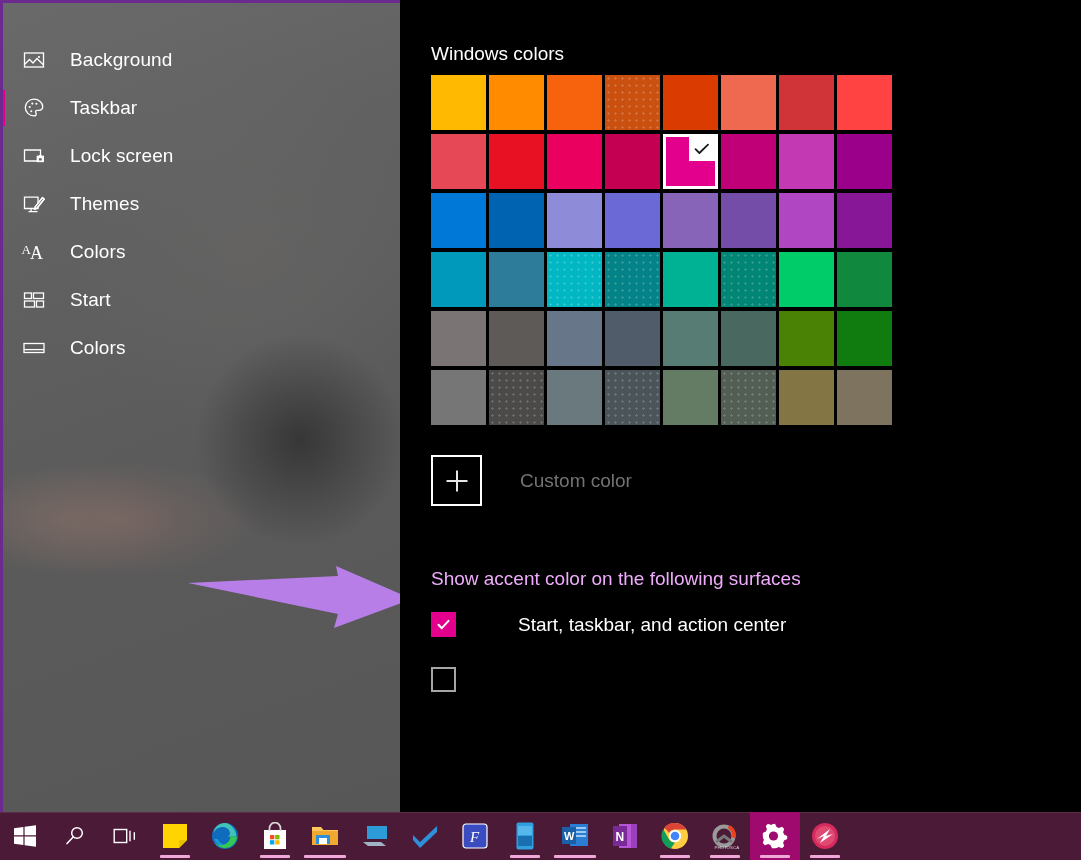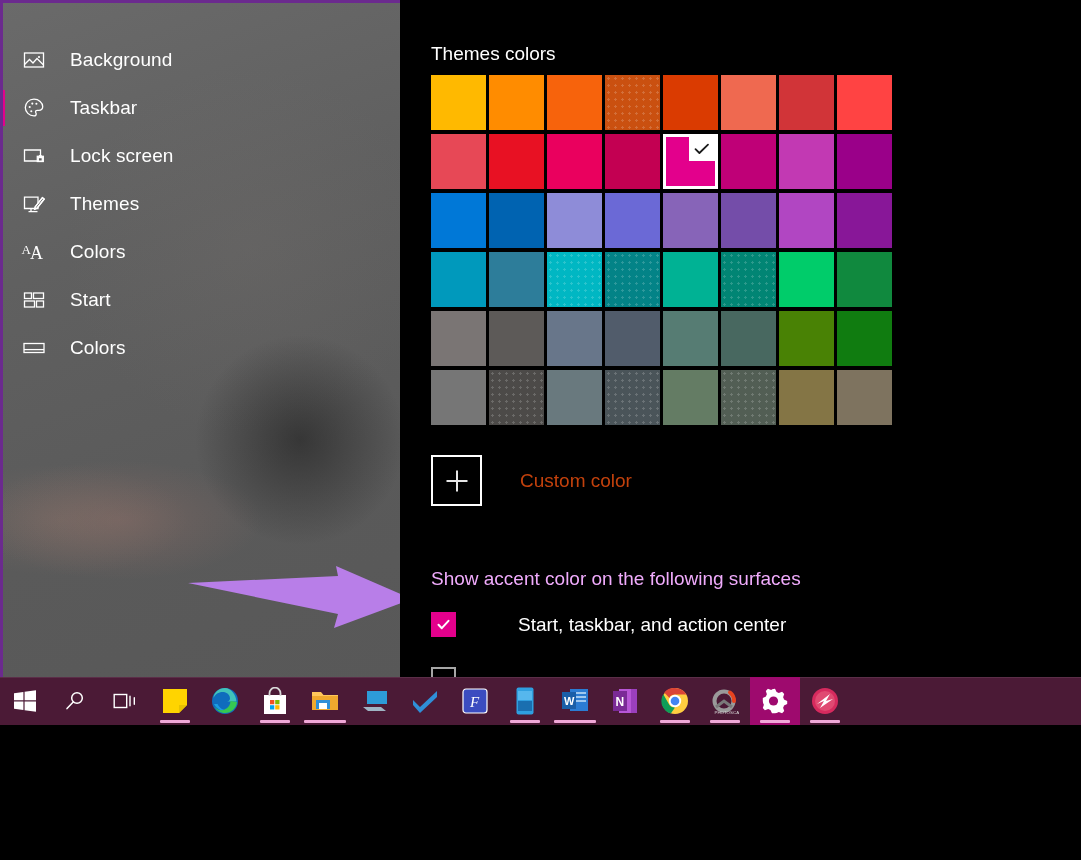--- a/index.html
+++ b/index.html
@@ -8,21 +8,21 @@
     width: 1081px;
     height: 860px;
     overflow: hidden;
     background: #000;
     font-family: "Liberation Sans", sans-serif;
   }
 
   #app {
     position: relative;
     width: 1081px;
-    height: 725px;
+    height: 860px;
     background: #000;
     overflow: hidden;
   }
 
   
   .top-accent {
     position: absolute;
     left: 0; top: 0;
     width: 400px; height: 3px;
     background: #6b2a8e;
@@ -175,21 +175,21 @@
     left: 50%; top: 50%;
     width: 21px; height: 2px;
     transform: translate(-50%, -50%);
   }
   .custom-color-btn .plus-v {
     left: 50%; top: 50%;
     width: 2px; height: 21px;
     transform: translate(-50%, -50%);
   }
   .custom-color-label {
-    color: #c2410c;
+    color: #737373;
     font-size: 19px;
     margin-left: 38px;
   }
 
   .surfaces-title {
     position: absolute;
     left: 31px; top: 568px;
     color: #f0abfc;
     font-size: 19px;
   }
@@ -374,21 +374,21 @@
 
     </nav>
 
     <svg class="anno-arrow" viewBox="0 0 228 62">
       <path d="M2 17 L152 10 L150 0 L226 33 L148 62 L152 48 Z" fill="#b87ee8"></path>
     </svg>
   </div>
 
   <div class="content">
 
-    <div class="section-title">Themes colors</div>
+    <div class="section-title">Windows colors</div>
 
     <div class="swatch-grid">
         <div class="swatch" style="background: rgb(255, 185, 0);"></div>
         <div class="swatch" style="background: rgb(255, 140, 0);"></div>
         <div class="swatch" style="background: rgb(247, 99, 12);"></div>
         <div class="swatch" style="background: rgb(202, 80, 16);">
           <span class="texture"></span>
         </div>
         <div class="swatch" style="background: rgb(218, 59, 1);"></div>
         <div class="swatch" style="background: rgb(239, 105, 80);"></div>

